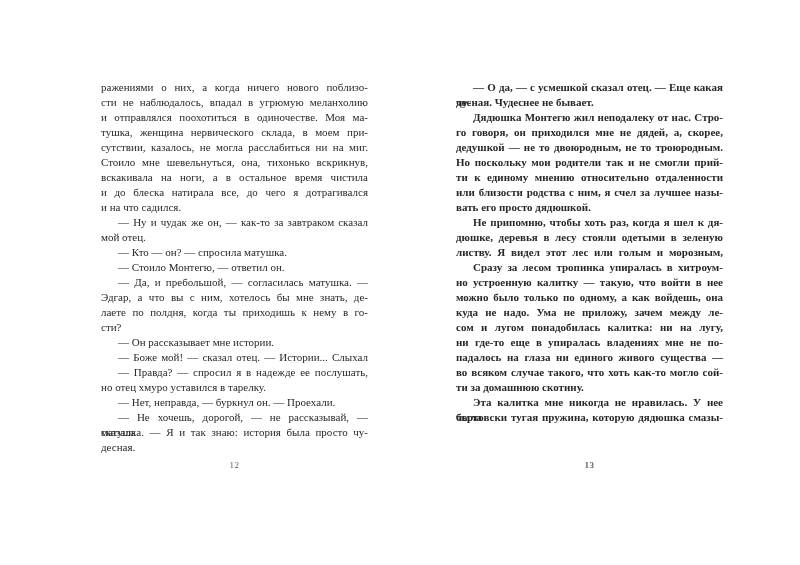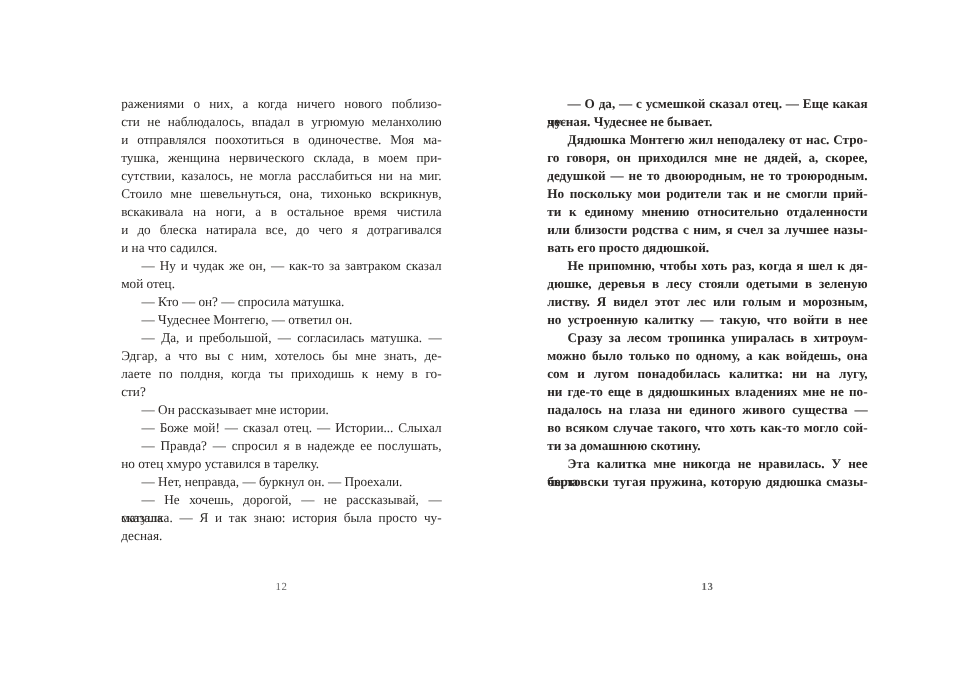--- a/index.html
+++ b/index.html
@@ -33,21 +33,21 @@
   .line{
     text-align:justify;
     text-align-last:justify;
     height:15px;
     overflow:visible;
   }
   .line.indent{text-indent:17px;}
   .line.last{text-align-last:left;}
   .folio{
     position:absolute;
-    top:404px;
+    top:380px;
     left:0;right:0;
     text-align:center;
     font-size:9px;
     letter-spacing:0.5px;
     color:var(--folio);
   }
 </style>
 </head>
 <body>
 
@@ -67,21 +67,21 @@
           <div class="line last">и на что садился.</div>
         </div>
         <div class="para">
           <div class="line indent">— Ну и чудак же он, — как-то за завтраком сказал</div>
           <div class="line last">мой отец.</div>
         </div>
         <div class="para">
           <div class="line indent last">— Кто — он? — спросила матушка.</div>
         </div>
         <div class="para">
-          <div class="line indent last">— Чудеснее Монтегю, — ответил он.</div>
+          <div class="line indent last">— Стоило Монтегю, — ответил он.</div>
         </div>
         <div class="para">
           <div class="line indent">— Да, и пребольшой, — согласилась матушка. —</div>
           <div class="line">Эдгар, а что вы с ним, хотелось бы мне знать, де-</div>
           <div class="line">лаете по полдня, когда ты приходишь к нему в го-</div>
           <div class="line last">сти?</div>
         </div>
         <div class="para">
           <div class="line indent last">— Он рассказывает мне истории.</div>
         </div>
@@ -118,25 +118,26 @@
           <div class="line">ти к единому мнению относительно отдаленности</div>
           <div class="line">или близости родства с ним, я счел за лучшее назы-</div>
           <div class="line last">вать его просто дядюшкой.</div>
         </div>
         <div class="para">
           <div class="line indent">Не припомню, чтобы хоть раз, когда я шел к дя-</div>
           <div class="line">дюшке, деревья в лесу стояли одетыми в зеленую</div>
           <div class="line">листву. Я видел этот лес или голым и морозным,</div>
         </div>
         <div class="para">
+          <div class="line indent">Сразу за лесом тропинка упиралась в хитроум-</div>
           <div class="line">но устроенную калитку — такую, что войти в нее</div>
-          <div class="line indent">Сразу за лесом тропинка упиралась в хитроум-</div>
           <div class="line">можно было только по одному, а как войдешь, она</div>
+          <div class="line">куда не надо. Ума не приложу, зачем между ле-</div>
           <div class="line">сом и лугом понадобилась калитка: ни на лугу,</div>
-          <div class="line">ни где-то еще в дядюшкиных владениях мне не по-</div>
+          <div class="line">ни где-то еще в упиралась владениях мне не по-</div>
           <div class="line">падалось на глаза ни единого живого существа —</div>
           <div class="line">во всяком случае такого, что хоть как-то могло сой-</div>
           <div class="line last">ти за домашнюю скотину.</div>
         </div>
         <div class="para">
           <div class="line indent">Эта калитка мне никогда не нравилась. У нее была</div>
           <div class="line">чертовски тугая пружина, которую дядюшка смазы-</div>
         </div>
       </div>
     <div class="folio">13</div>

